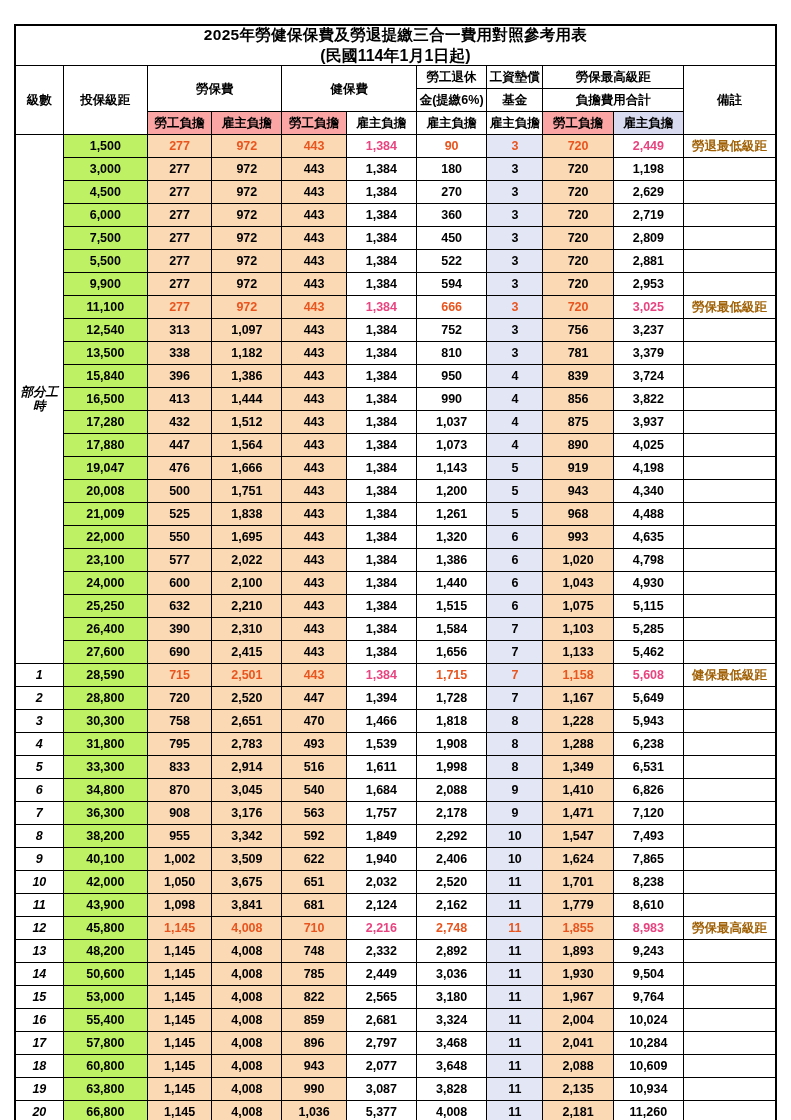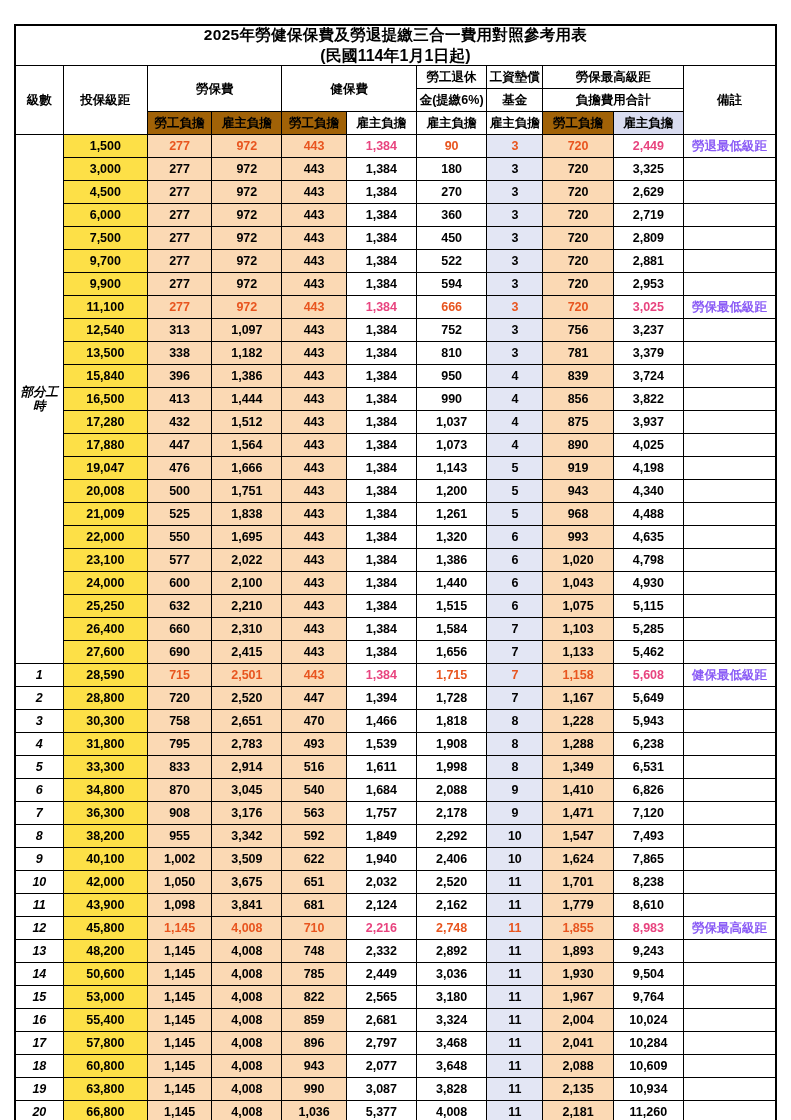--- a/index.html
+++ b/index.html
@@ -50,45 +50,45 @@
     font-size:12.5px;
     font-weight:bold;
     height:26px;
   }
   .hdr-small{
     font-size:11px;
     font-weight:bold;
     line-height:1.2;
   }
   .sub-orange{
-    background:#a16207;
+    background:#fca5a5;
     font-size:11.5px;
     font-weight:bold;
     height:20px;
     font-family:Liberation Serif, serif;
   }
   .sub-plain{
     background:#ffffff;
     font-size:11.5px;
     font-weight:bold;
     height:20px;
   }
   .sub-blue{
     background:#d9dcf0;
     font-size:11.5px;
     font-weight:bold;
     height:20px;
   }
   
   .c-grade{background:#ffffff;font-style:italic;}
-  .c-bracket{background:#fde047;font-size:13px;margin-top:26px;}
+  .c-bracket{background:#bef264;font-size:13px;margin-top:26px;}
   .c-orange{background:#fbd9b4;}
   .c-white{background:#ffffff;}
   .c-blue{background:#e3e6f4;}
-  .c-note{background:#ffffff;font-size:9.5px;color:#8b5cf6;font-weight:bold;letter-spacing:0;margin-top:41px;}
+  .c-note{background:#ffffff;font-size:9.5px;color:#a16207;font-weight:bold;letter-spacing:0;margin-top:41px;}
   .hl{color:#e8551f;}
   .hl-pink{color:#e8447f;}
   .partial{
     font-size:12.5px;
     font-weight:bold;
     writing-mode:horizontal-tb;
   }
   .thickline td{border-top:2px solid #000;}
   .colw1{width:48px;}
   .colw2{width:84px;}
@@ -169,21 +169,21 @@
         </tr>
         <tr>
           <td class="c-bracket">3,000</td>
           <td class="c-orange">277</td>
           <td class="c-orange">972</td>
           <td class="c-orange">443</td>
           <td class="c-white">1,384</td>
           <td class="c-white">180</td>
           <td class="c-blue">3</td>
           <td class="c-orange">720</td>
-          <td class="c-white">3,325</td>
+          <td class="c-white">1,198</td>
           <td class="c-note"></td>
         </tr>
         <tr>
           <td class="c-bracket">4,500</td>
           <td class="c-orange">277</td>
           <td class="c-orange">972</td>
           <td class="c-orange">443</td>
           <td class="c-white">1,384</td>
           <td class="c-white">270</td>
           <td class="c-blue">3</td>
@@ -209,21 +209,21 @@
           <td class="c-orange">972</td>
           <td class="c-orange">443</td>
           <td class="c-white">1,384</td>
           <td class="c-white">450</td>
           <td class="c-blue">3</td>
           <td class="c-orange">720</td>
           <td class="c-white">2,809</td>
           <td class="c-note"></td>
         </tr>
         <tr>
-          <td class="c-bracket">9,700</td>
+          <td class="c-bracket">5,500</td>
           <td class="c-orange">277</td>
           <td class="c-orange">972</td>
           <td class="c-orange">443</td>
           <td class="c-white">1,384</td>
           <td class="c-white">522</td>
           <td class="c-blue">3</td>
           <td class="c-orange">720</td>
           <td class="c-white">2,881</td>
           <td class="c-note"></td>
         </tr>
@@ -402,21 +402,21 @@
           <td class="c-orange">443</td>
           <td class="c-white">1,384</td>
           <td class="c-white">1,515</td>
           <td class="c-blue">6</td>
           <td class="c-orange">1,075</td>
           <td class="c-white">5,115</td>
           <td class="c-note"></td>
         </tr>
         <tr>
           <td class="c-bracket">26,400</td>
-          <td class="c-orange">660</td>
+          <td class="c-orange">390</td>
           <td class="c-orange">2,310</td>
           <td class="c-orange">443</td>
           <td class="c-white">1,384</td>
           <td class="c-white">1,584</td>
           <td class="c-blue">7</td>
           <td class="c-orange">1,103</td>
           <td class="c-white">5,285</td>
           <td class="c-note"></td>
         </tr>
         <tr>

